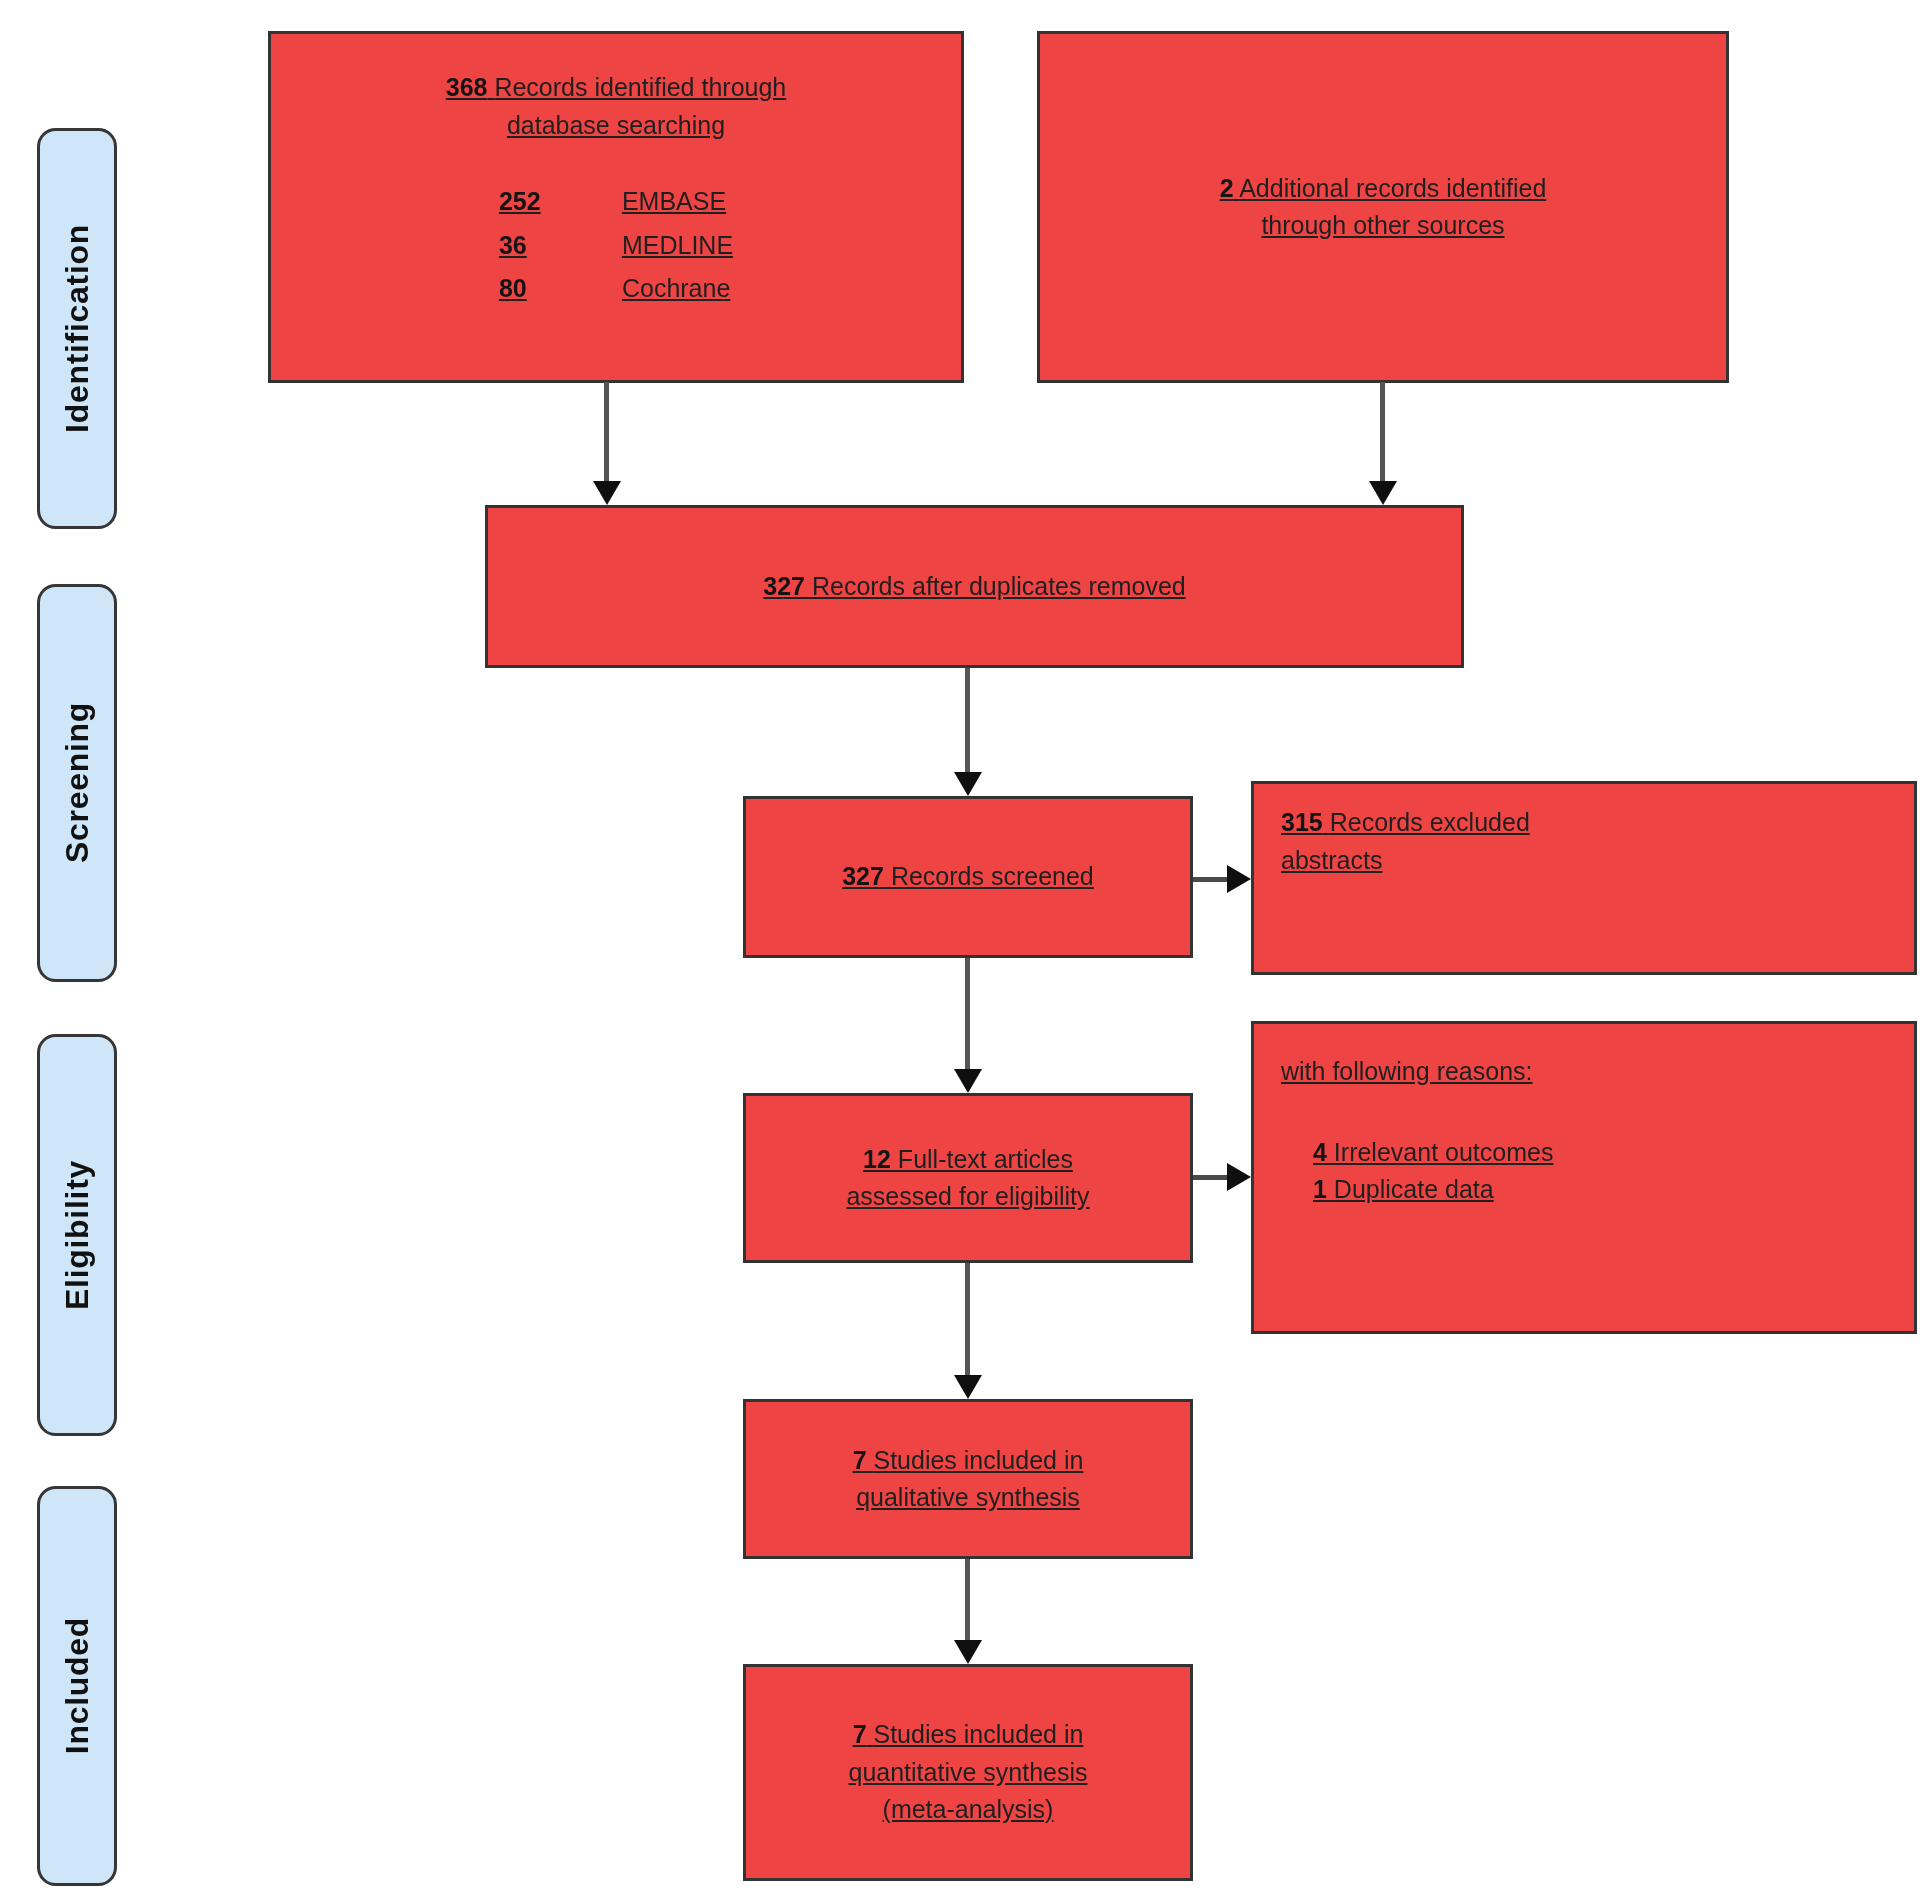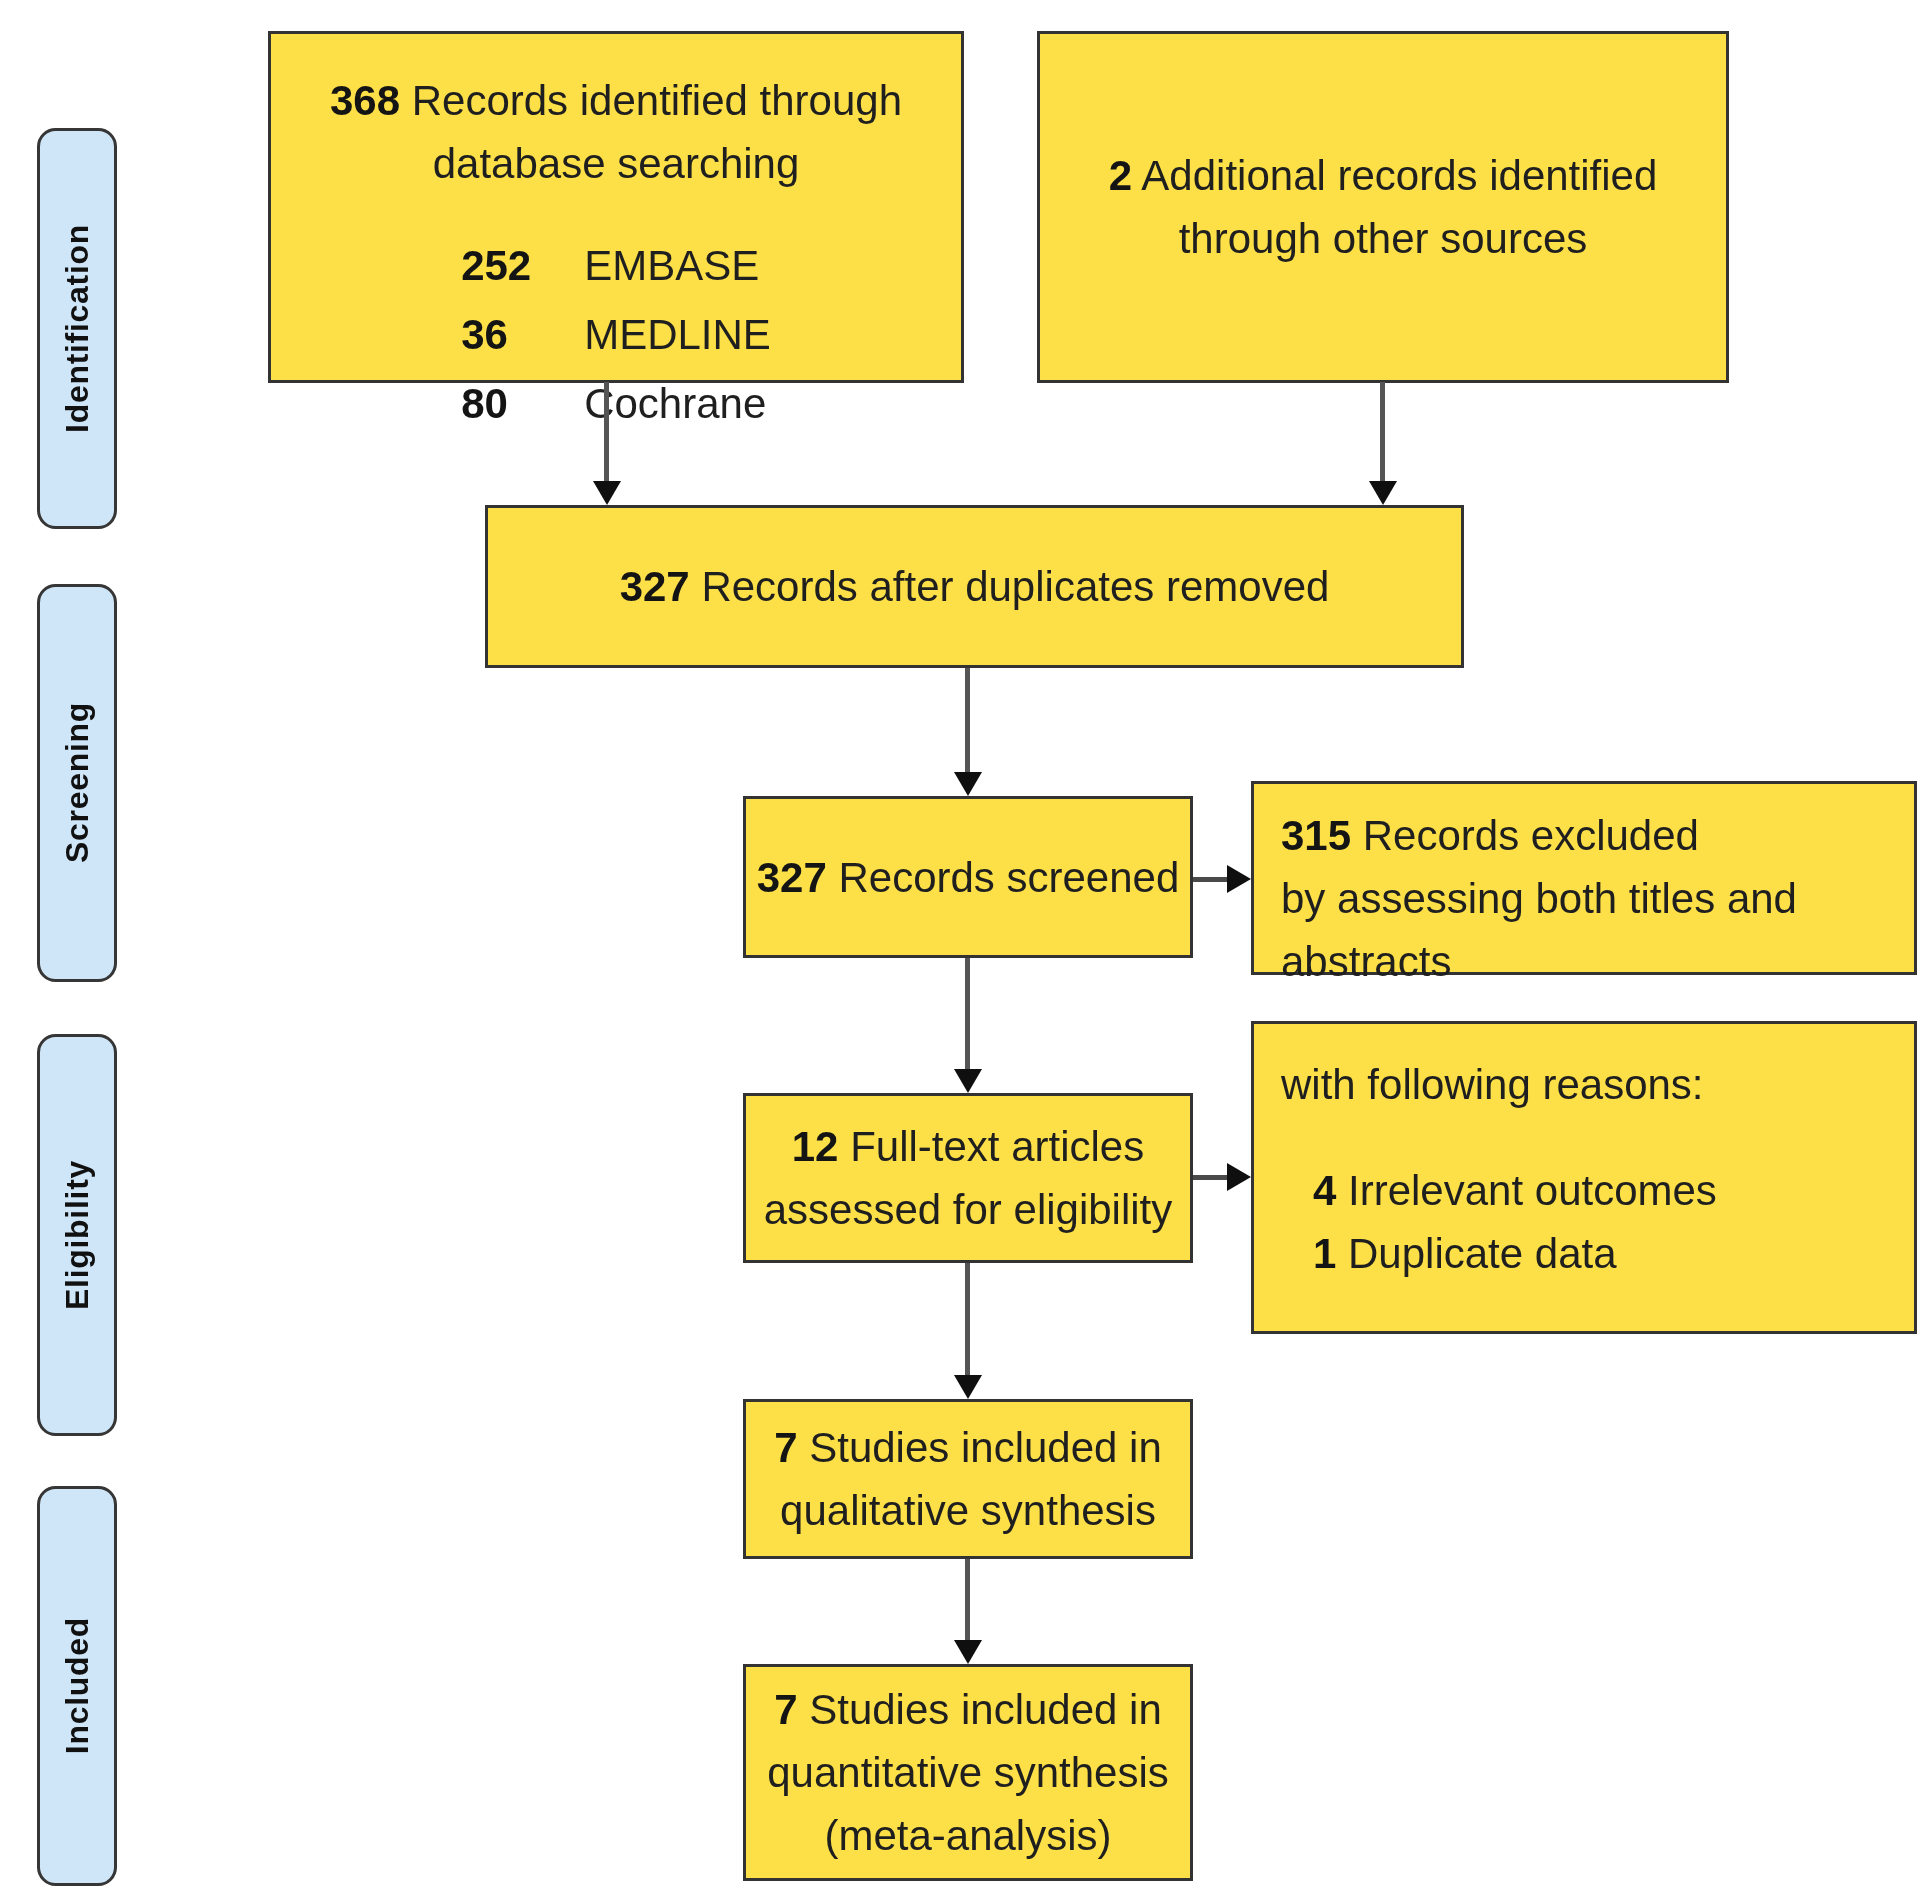--- a/index.html
+++ b/index.html
@@ -31,25 +31,26 @@
     font-weight: bold;
     font-size: 32px;
     letter-spacing: 0.7px;
     color: #111111;
     white-space: nowrap;
   }
 
   
   .box {
     position: absolute;
-    background: #fde047;
+    background: #ef4444;
     border: 3.3px solid #333333;
     box-sizing: border-box;
-    font-size: 42px;
+    font-size: 25px;
     line-height: 1.5;
+    text-decoration: underline;
   }
   .box.center {
     display: flex;
     flex-direction: column;
     align-items: center;
     justify-content: center;
     text-align: center;
   }
   .box.toplist {
     display: flex;
@@ -141,21 +142,20 @@
       <b>327</b>
       <span>Records screened</span>
     </div>
   </div>
 
   <div class="box leftalign" style="left:1251px; top:781px; width:666px; height:194px;">
     <div class="line">
       <b>315</b>
       <span>Records excluded</span>
     </div>
-    <div class="line">by assessing both titles and</div>
     <div class="line">abstracts</div>
   </div>
 
   <div class="box center" style="left:743px; top:1093px; width:450px; height:170px;">
     <div class="line">
       <b>12</b>
       <span>Full-text articles</span>
     </div>
     <div class="line">assessed for eligibility</div>
   </div>

